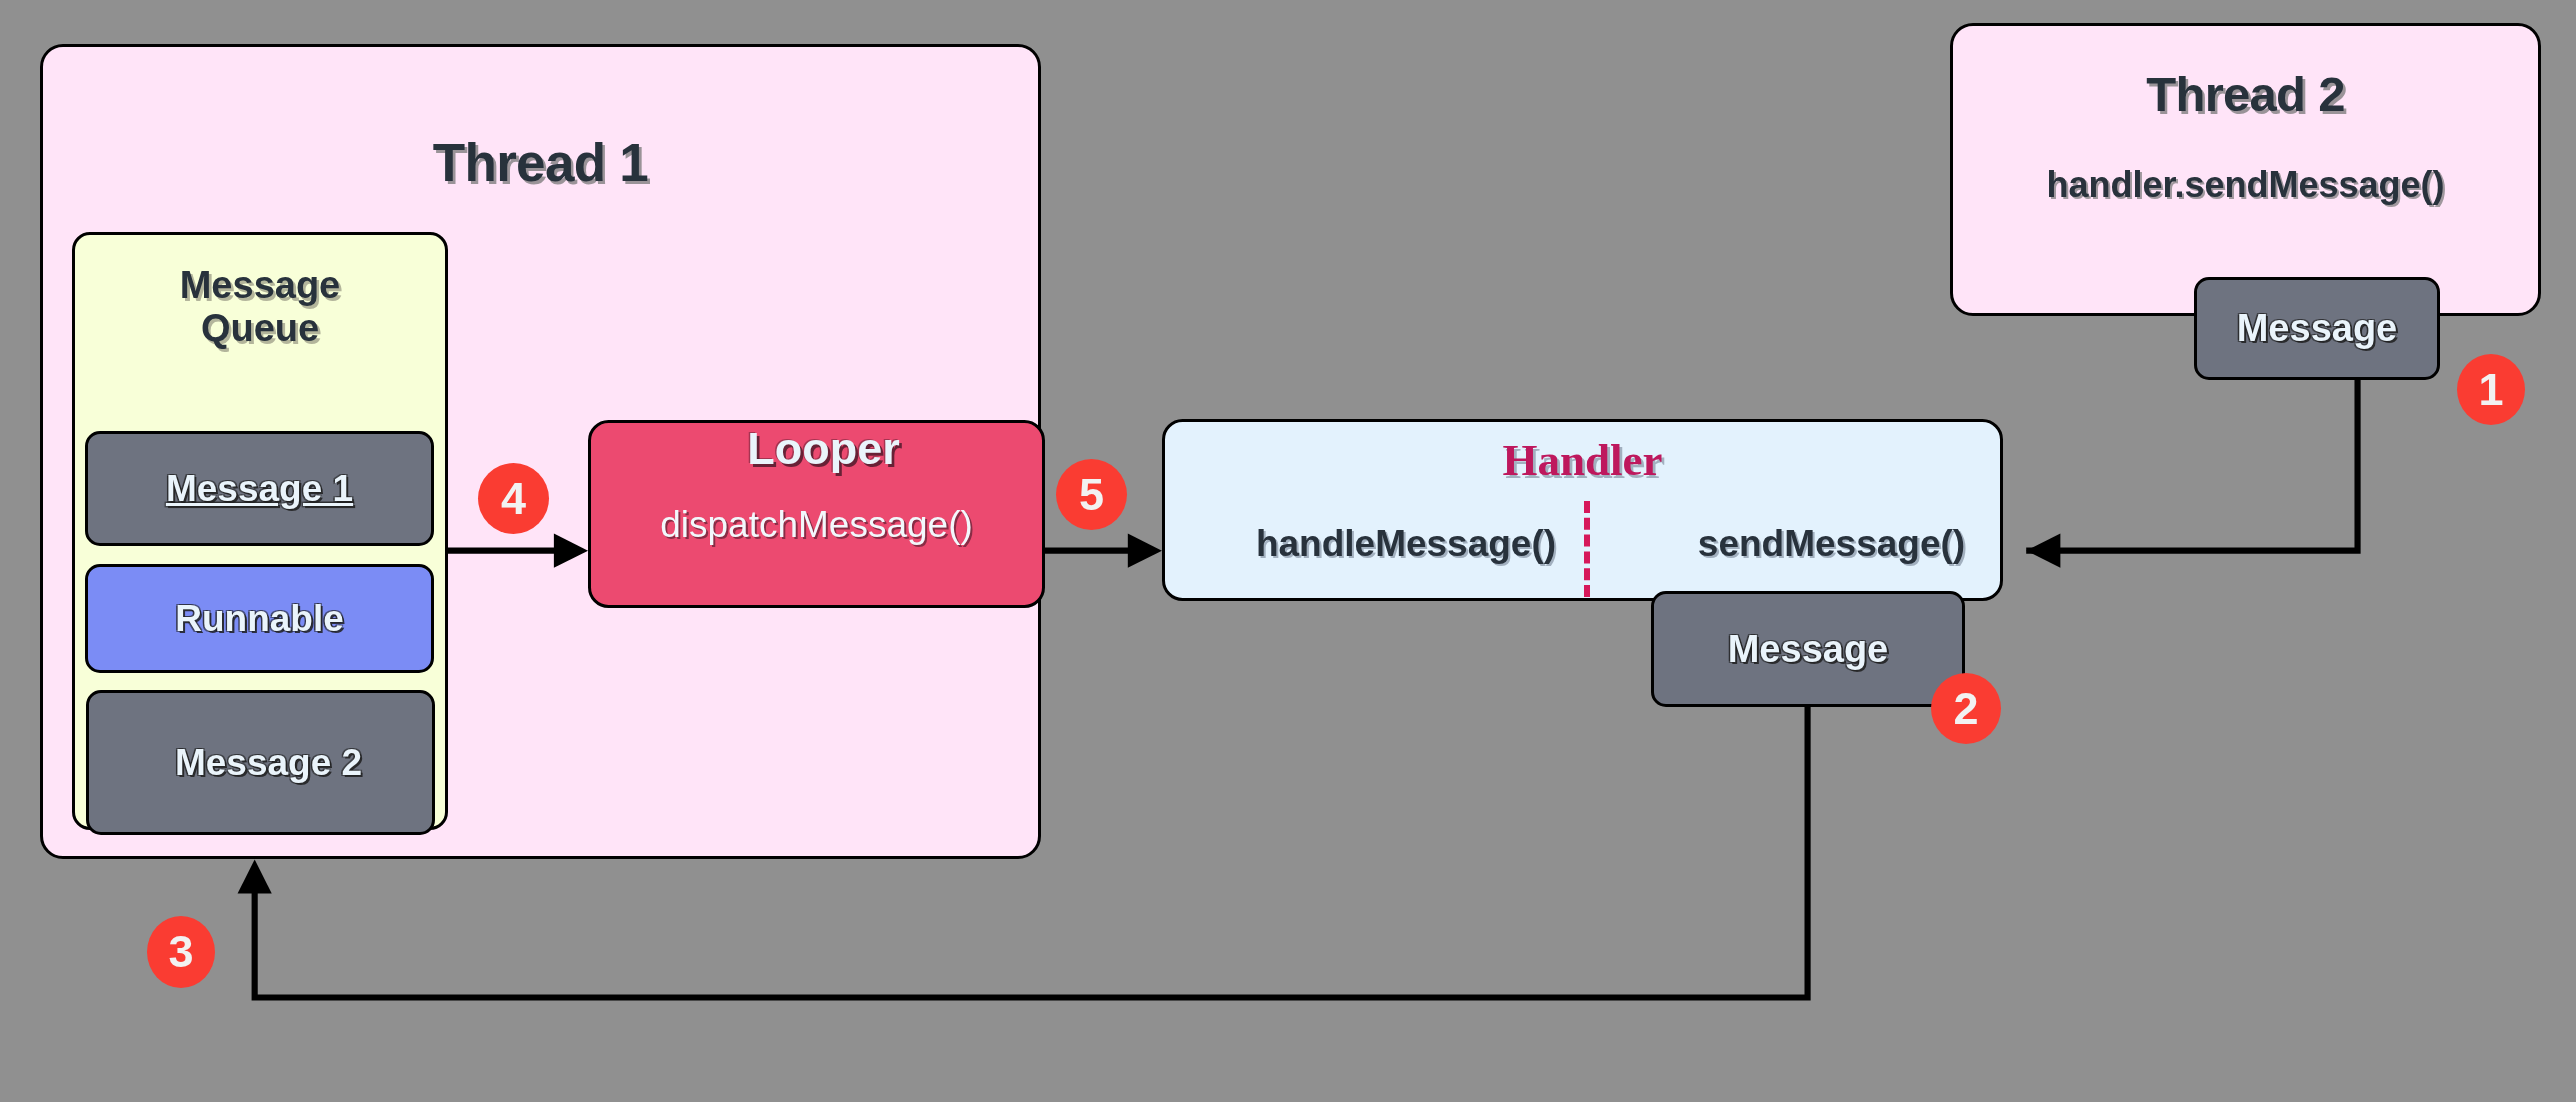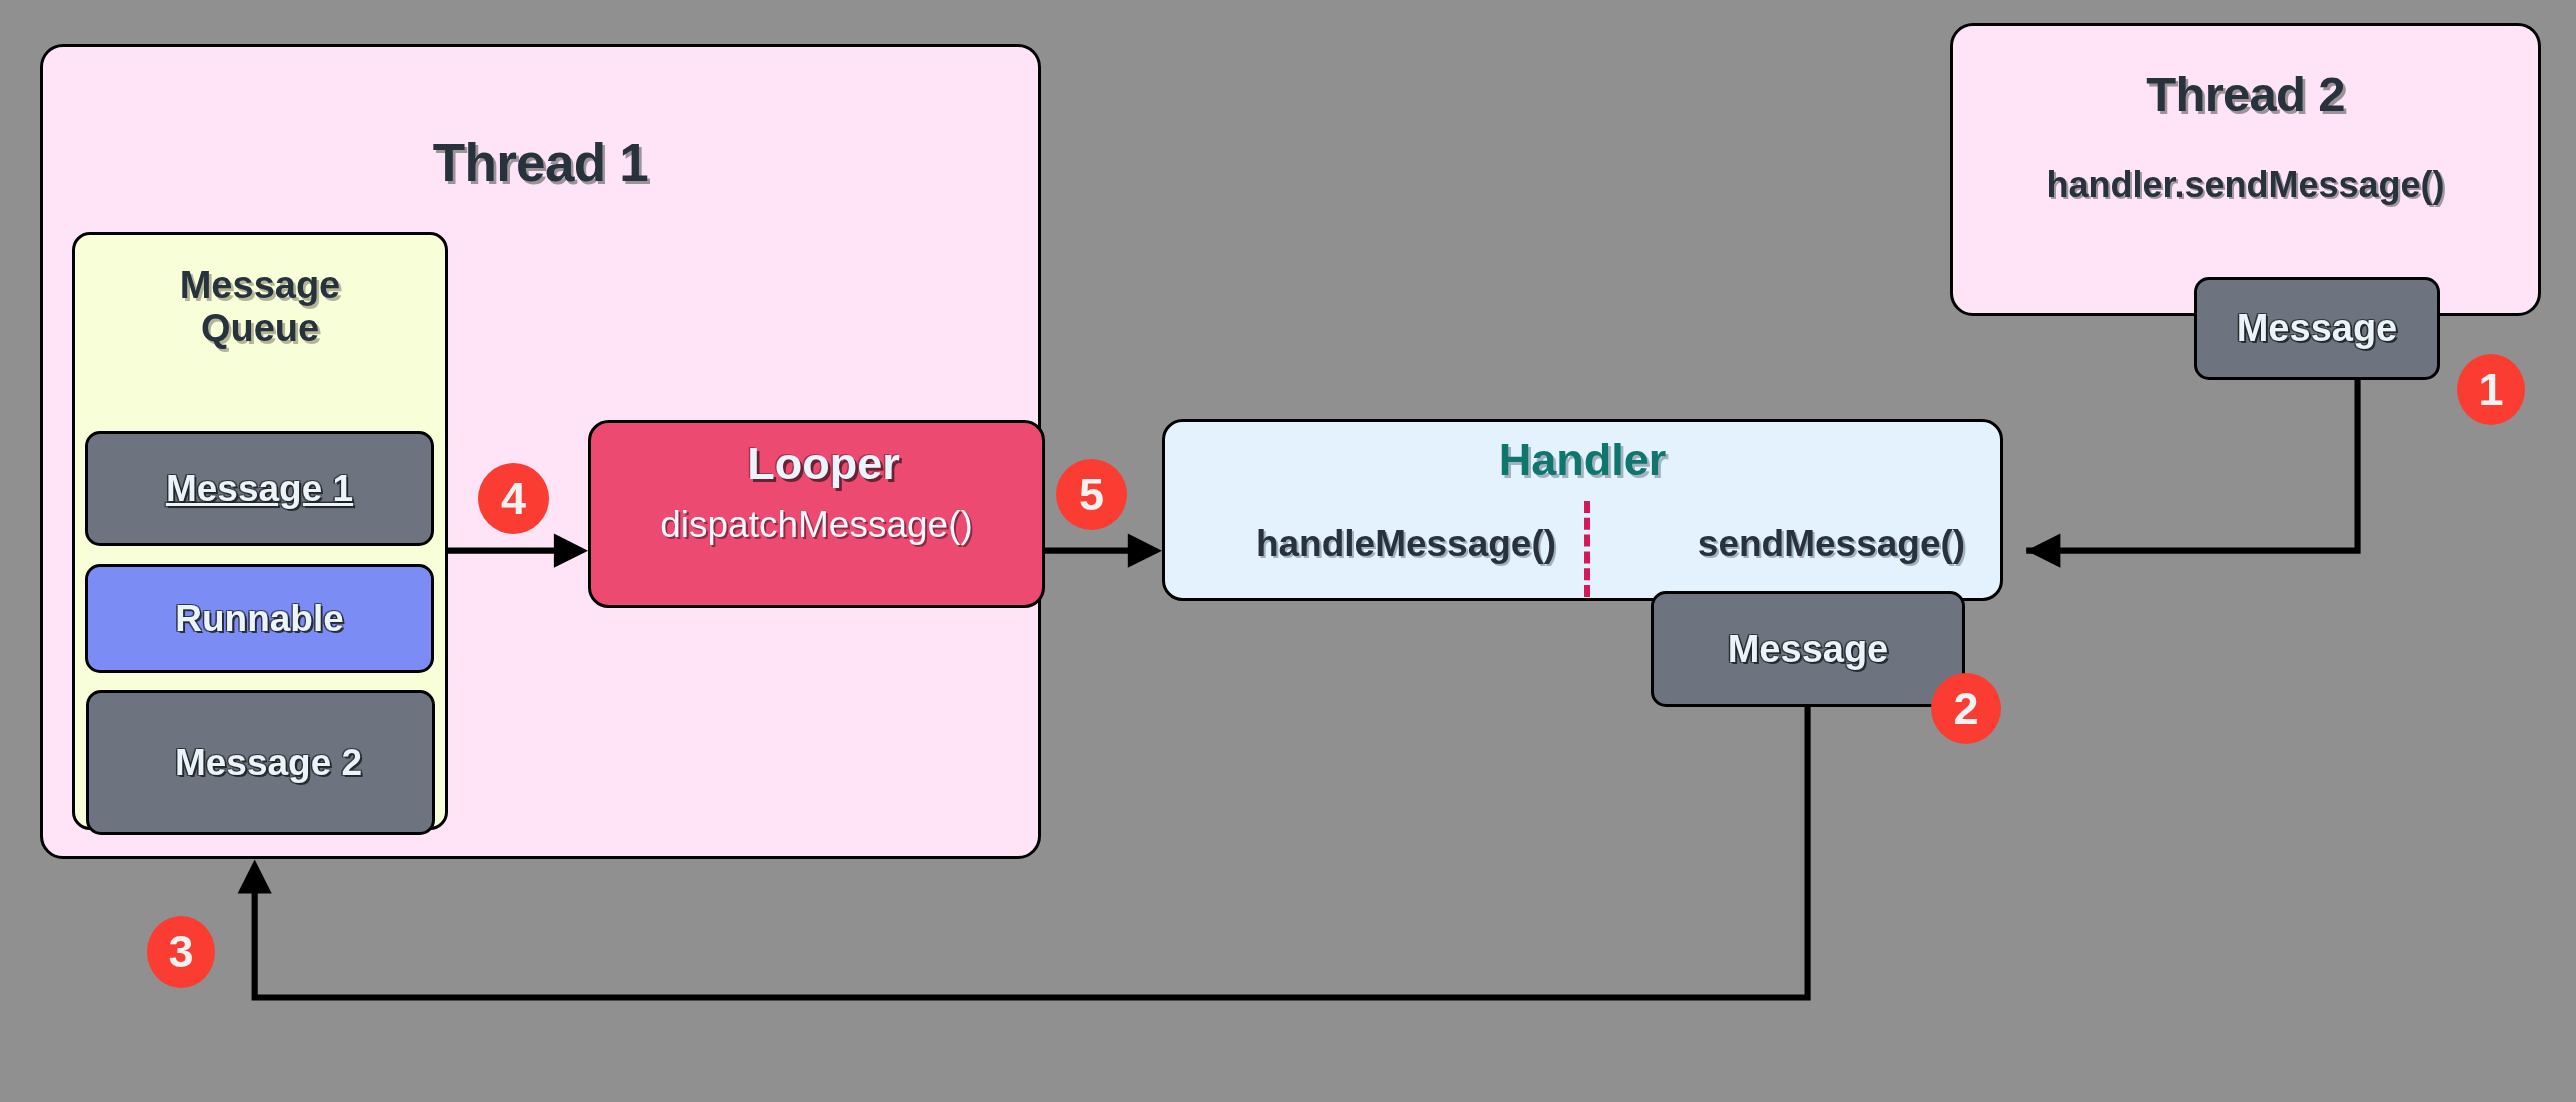--- a/index.html
+++ b/index.html
@@ -106,22 +106,23 @@
   
   .handler {
     background: #e3f2fd;
     border-radius: 20.5px;
   }
   .handler-title {
     position: absolute;
     left: 0; right: 0;
     text-align: center;
     font-weight: bold;
-    color: #0f766e;
+    color: #be185d;
     text-shadow: 2.7px 2.7px 0 rgba(150,165,180,0.85);
+    font-family: Liberation Serif, serif;
   }
   .handler-method {
     position: absolute;
     font-weight: bold;
     color: #28323c;
     text-shadow: 2.1px 2.1px 0 rgba(150,165,180,0.85);
     text-align: center;
     margin-left: 36px;
   }
   .handler-divider {
@@ -198,21 +199,21 @@
 
   <div class="chip blue" style="left:85px; top:564px; width:349px; height:109px; font-size:37px;">
     <span>Runnable</span>
   </div>
 
   <div class="chip gray" style="left:86px; top:690px; width:349px; height:145px; font-size:37px;padding-left:16px;">
     <span>Message 2</span>
   </div>
 
   <div class="box looper" style="left:588px; top:420px; width:457px; height:188px;">
-    <div class="looper-title" style="top:15px; font-size:45px;padding-left:14px;">Looper</div>
+    <div class="looper-title" style="top:0; font-size:45px;padding-left:14px;">Looper</div>
     <div class="looper-sub" style="top:81px; font-size:37px;">dispatchMessage()</div>
   </div>
 
   <div class="box handler" style="left:1162px; top:419px; width:841px; height:182px;">
     <div class="handler-title" style="top:12.3px; font-size:45px;">Handler</div>
     <div class="handler-divider" style="left:419px; top:79px; height:96px;"></div>
     <div class="handler-method" style="left:0px; top:101px; width:410px; font-size:37px;">handleMessage()</div>
     <div class="handler-method" style="left:428px; top:101px; width:405px; font-size:37px;">sendMessage()</div>
   </div>
 

